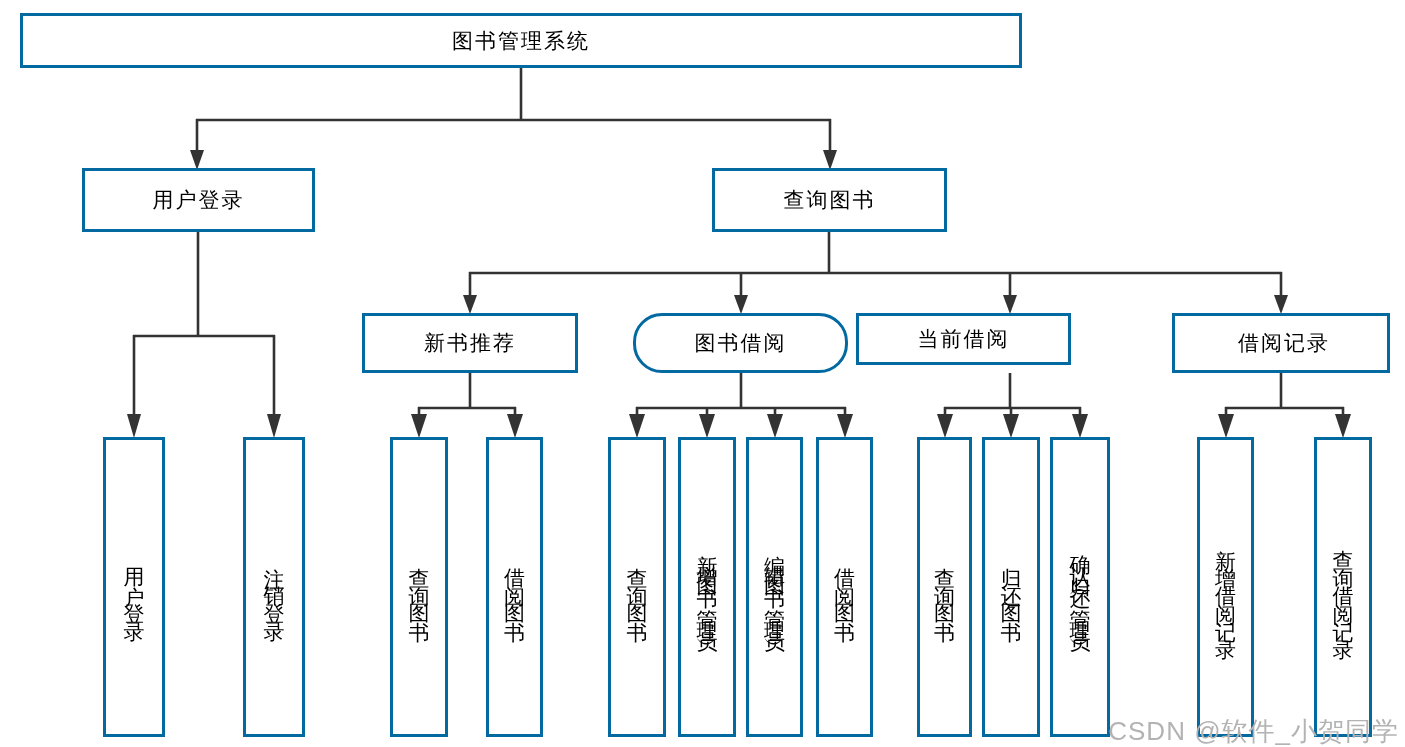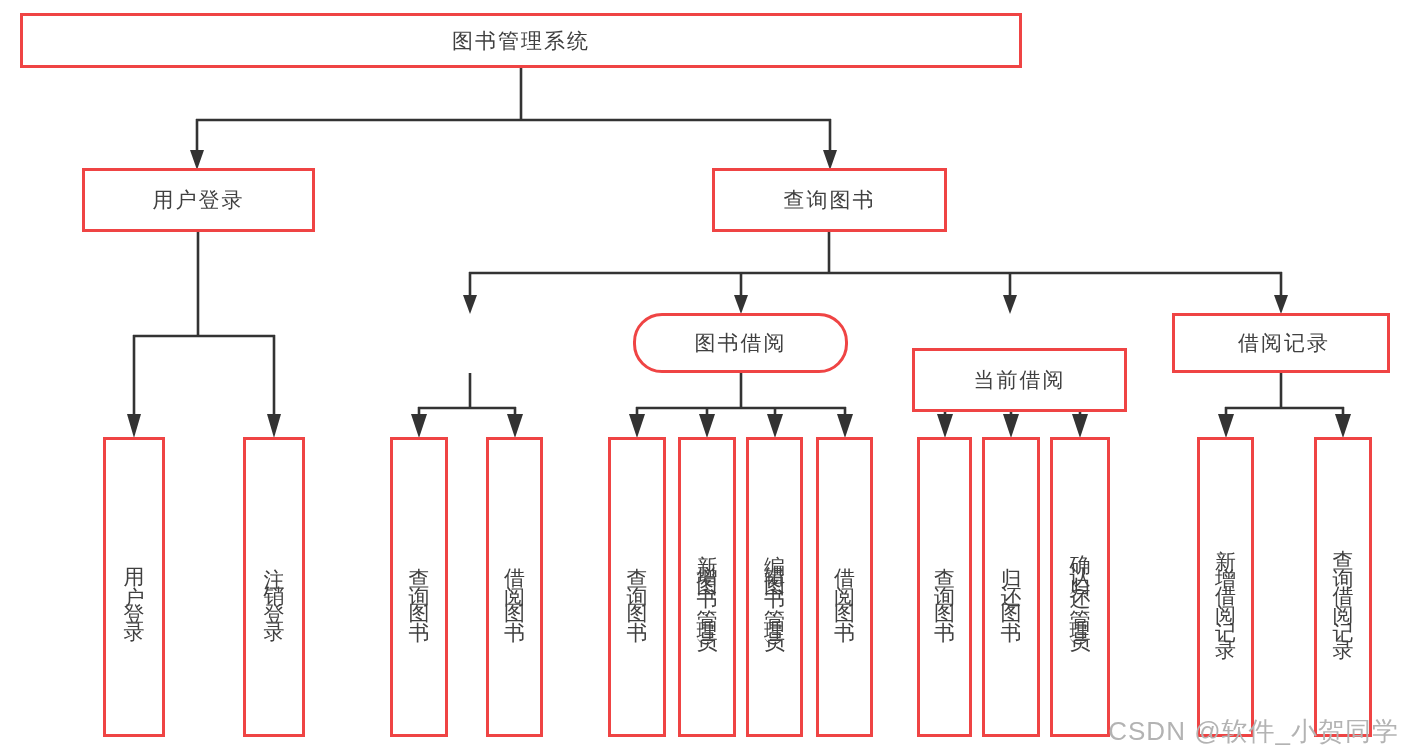--- a/index.html
+++ b/index.html
@@ -8,23 +8,23 @@
     width:1405px;height:747px;
     background:#ffffff;
     font-family:"Liberation Sans","DejaVu Sans",sans-serif;
     overflow:hidden;
   }
   #connectors{position:absolute;left:0;top:0;width:1405px;height:747px;pointer-events:none;}
   .node{
     position:absolute;
     box-sizing:border-box;
     background:#ffffff;
-    border:3px solid #ef4444;
+    border:3px solid #0369a1;
     display:flex;align-items:center;justify-content:center;
-    color:#404040;
+    color:#000000;
     font-size:21px;
     letter-spacing:2px;
     text-align:center;
     z-index:2;
   }
   .v{
     writing-mode:vertical-rl;
     text-orientation:mixed;
     letter-spacing:18px;
     font-size:21px;
@@ -121,22 +121,23 @@
         <polygon points="1335,414 1351,414 1343,438" stroke="none"></polygon>
       </g>
     </g>
   </svg>
 
   <div class="node" style="left:20px;top:13px;width:1002px;height:55px;">图书管理系统</div>
 
   <div class="node" style="left:82px;top:168px;width:233px;height:64px;">用户登录</div>
   <div class="node" style="left:712px;top:168px;width:235px;height:64px;">查询图书</div>
 
+  <div class="node" style="left:362px;top:313px;width:216px;height:60px;">新书推荐</div>
   <div class="node" style="left:633px;top:313px;width:215px;height:60px;border-radius:29px;">图书借阅</div>
-  <div class="node" style="left:912px;top:313px;width:215px;height:64px;margin-top:35px;">当前借阅</div>
+  <div class="node" style="left:856px;top:313px;width:215px;height:52px;">当前借阅</div>
   <div class="node" style="left:1172px;top:313px;width:218px;height:60px;padding-left:6px;">借阅记录</div>
 
   <div class="node v" style="left:103px;top:437px;width:62px;height:300px;">用户登录</div>
   <div class="node v" style="left:243px;top:437px;width:62px;height:300px;">注销登录</div>
 
   <div class="node v" style="left:390px;top:437px;width:58px;height:300px;">查询图书</div>
   <div class="node v" style="left:486px;top:437px;width:57px;height:300px;">借阅图书</div>
 
   <div class="node v" style="left:608px;top:437px;width:58px;height:300px;">查询图书</div>
   <div class="node v tight" style="left:678px;top:437px;width:58px;height:300px;">新增图书（管理员）</div>

